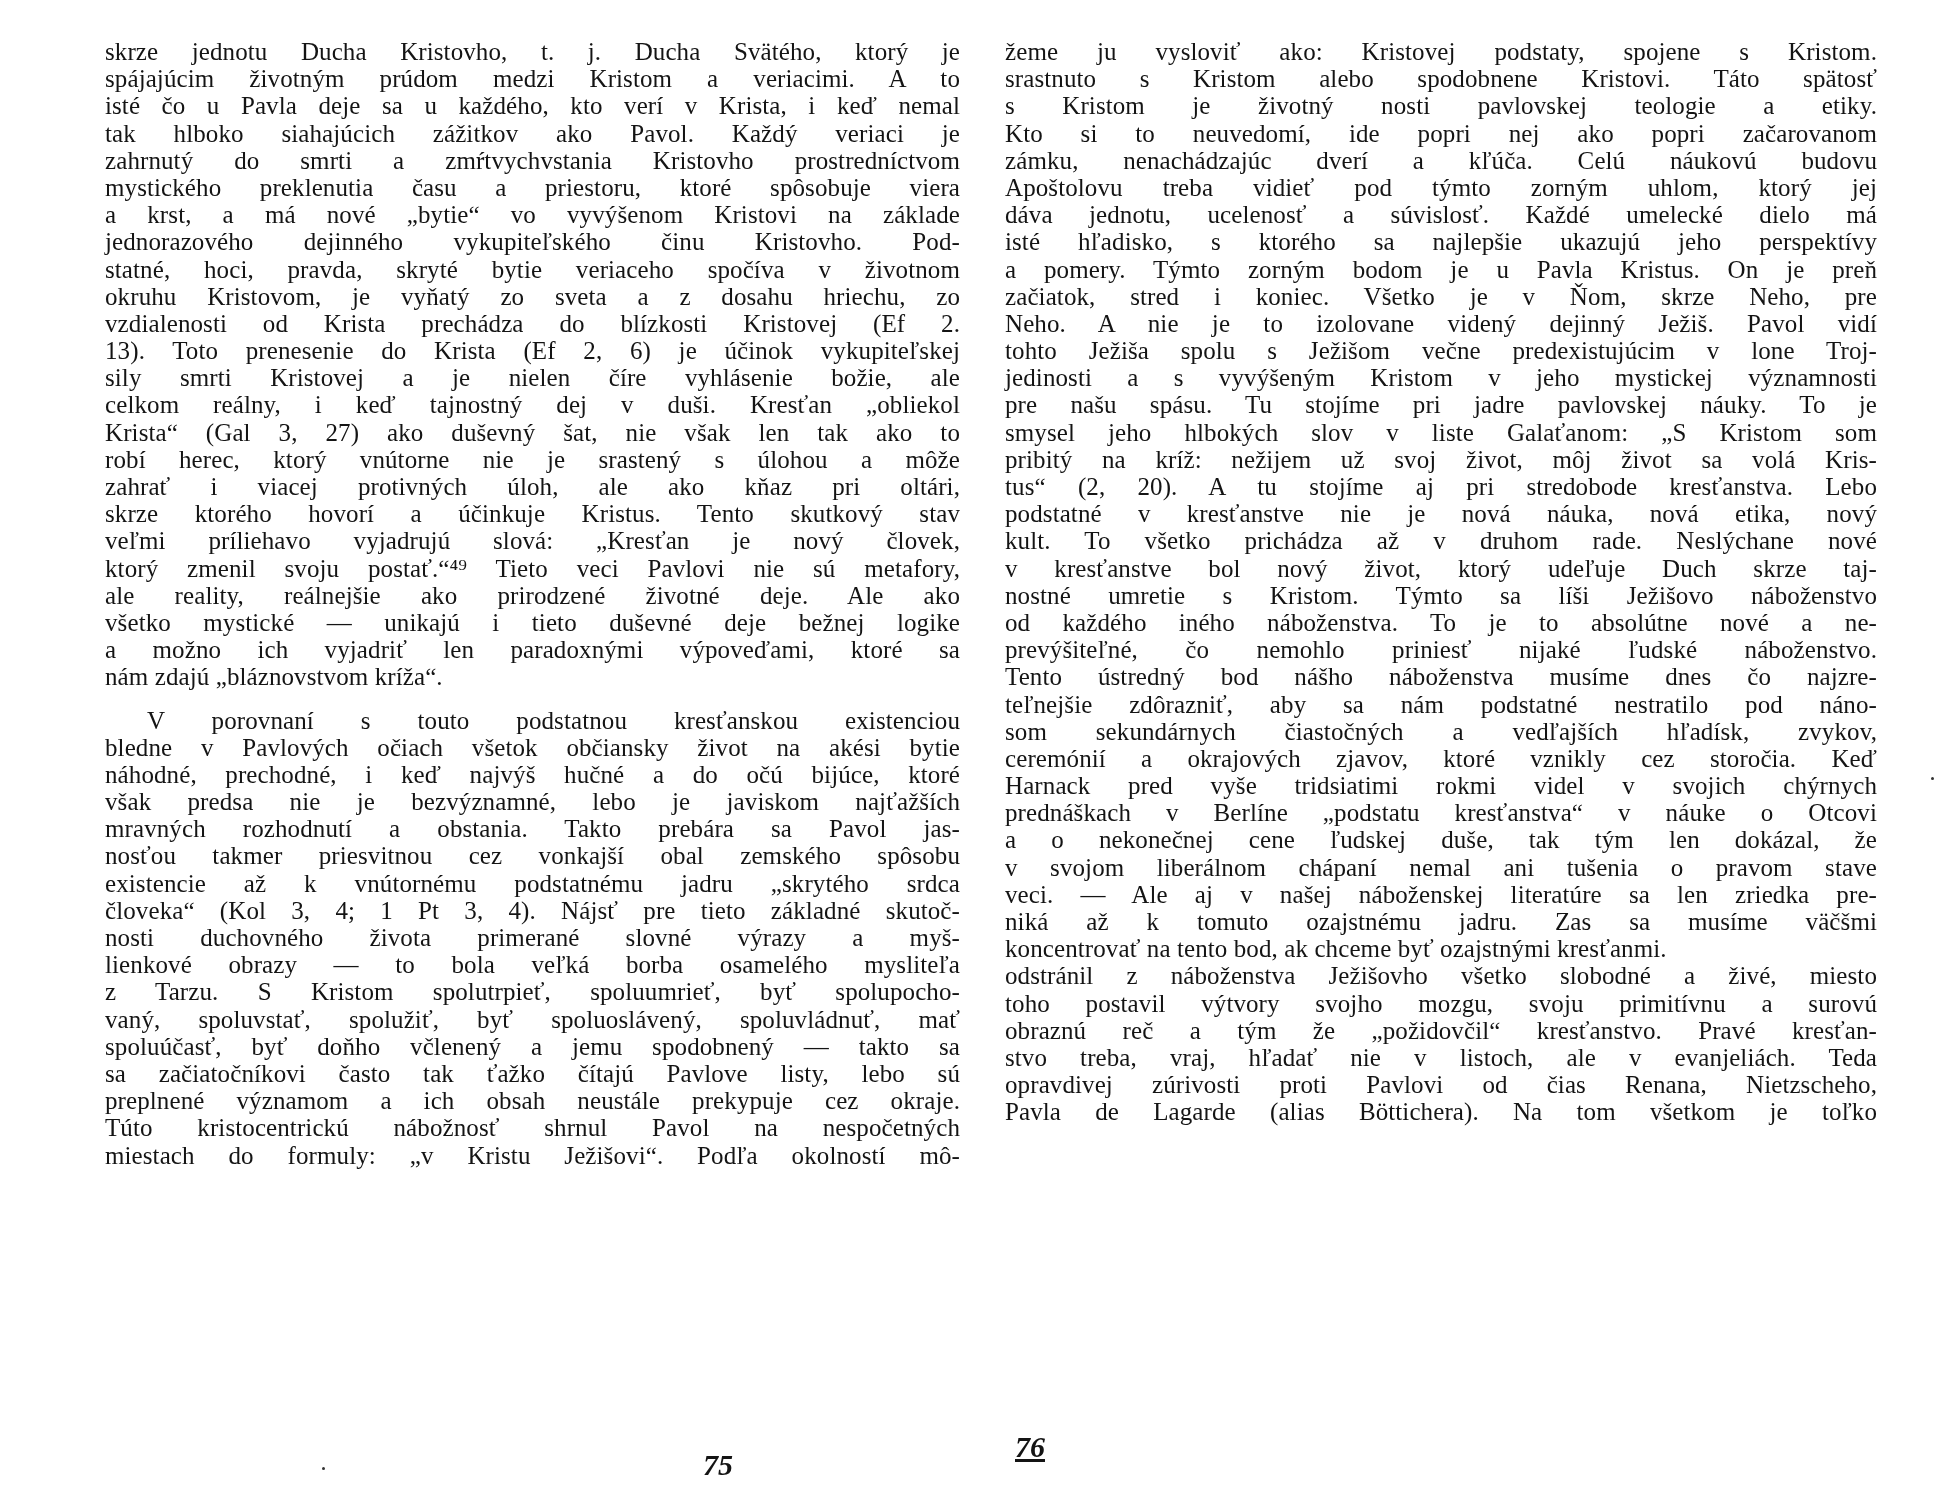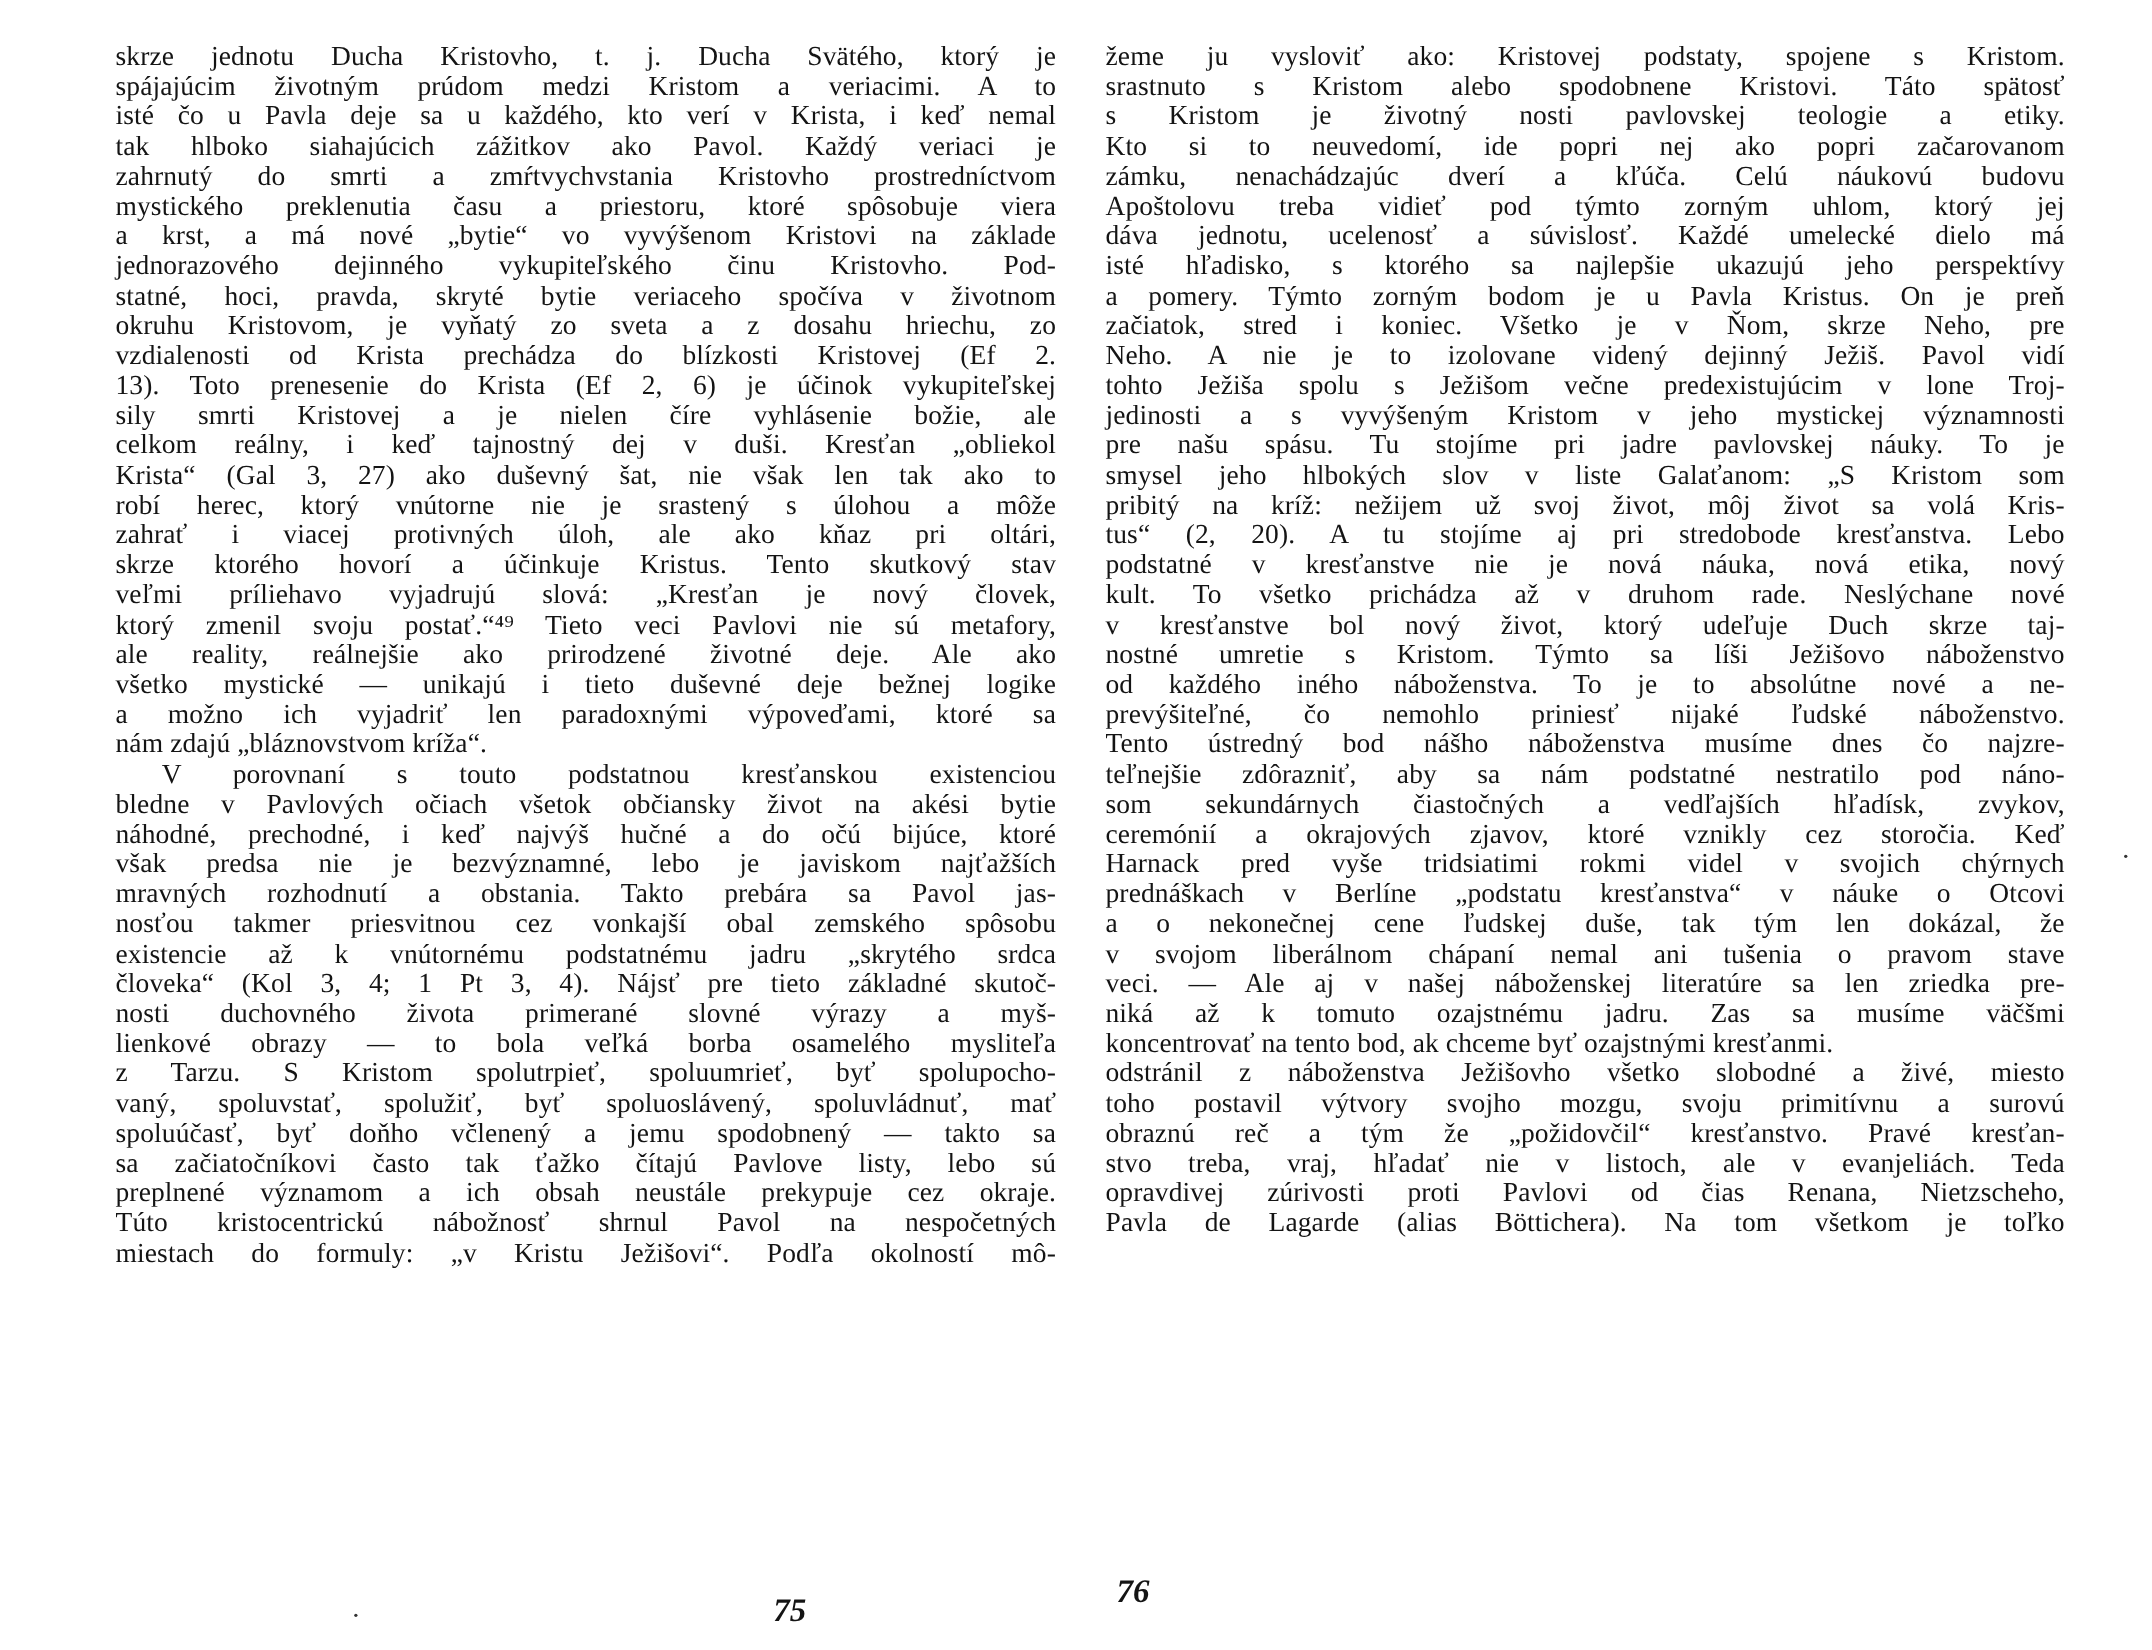--- a/index.html
+++ b/index.html
@@ -35,35 +35,37 @@
       white-space: nowrap;
       text-align: justify;
       text-align-last: justify;
       letter-spacing: 0.1px;
     }
     .line.last {
       text-align-last: left;
     }
     .line.indent {
       padding-left: 42px;
+      margin-top: 16px;
     }
     .page-number {
       position: absolute;
       font-size: 30px;
       font-weight: bold;
       font-style: italic;
       font-family: "Liberation Serif", serif;
     }
     .pn-left {
       left: 703px;
       top: 1448px;
     }
     .pn-right {
       left: 1015px;
       top: 1430px;
+      text-decoration: underline;
     }
     .speck {
       position: absolute;
       width: 3px;
       height: 3px;
       background: #333;
       border-radius: 50%;
     }
     .speck-1 { left: 322px; top: 1467px; }
     .speck-2 { left: 1931px; top: 777px; }

